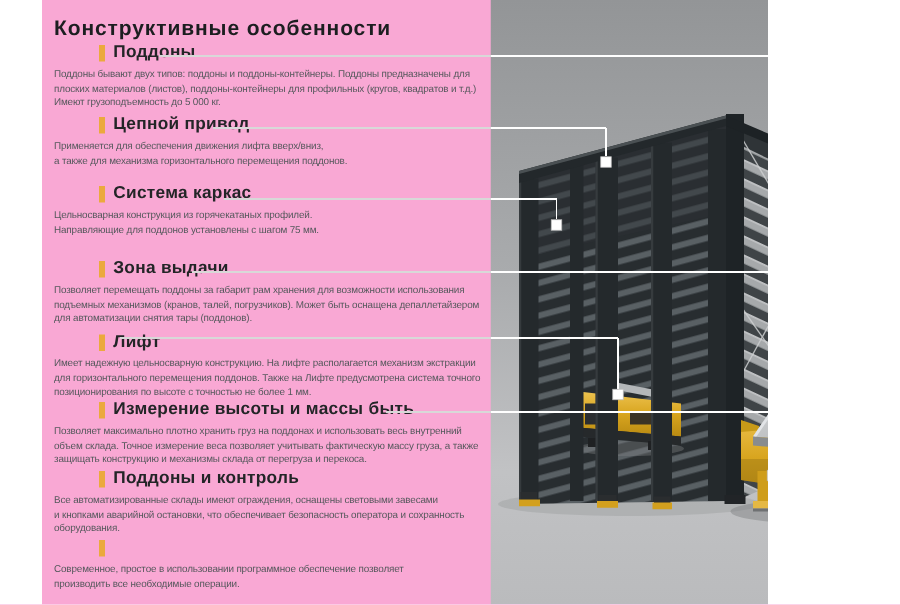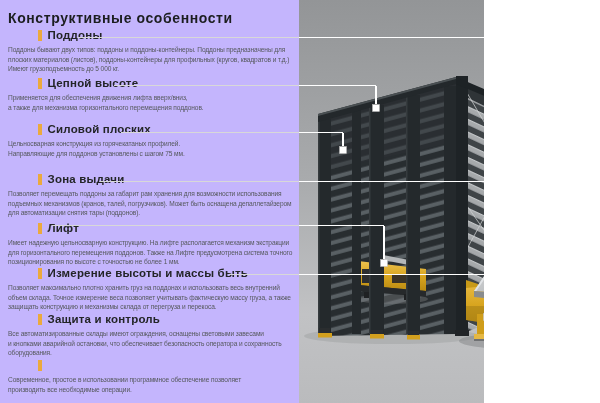--- a/index.html
+++ b/index.html
@@ -1,21 +1,22 @@
 <!DOCTYPE html>
 <html><head>
 <meta charset="utf-8">
 <style>
   html,body{margin:0;padding:0;}
   .page{
     position:relative;
     width:484px;height:403px;
-    background:#c4b5fd;
+    background:#f9a8d4;
     overflow:hidden;
     font-family:"Liberation Sans", sans-serif;
+    margin-left:28px;
   }
   .page-title{
     position:absolute;left:8px;top:10px;margin:0;
     font-size:14px;font-weight:bold;letter-spacing:.6px;color:#1c1e20;
     white-space:nowrap;
   }
   .section{position:absolute;left:6px;width:292px;}
   .sec-head{display:flex;align-items:center;height:13px;padding-left:32px;}
   .bar{
     width:3.5px;height:11px;background:#EBA93D;margin-right:6px;flex:0 0 auto;
@@ -44,29 +45,29 @@
         <span class="bar"></span>
       <h2>Поддоны</h2>
       </div>
     <p>Поддоны бывают двух типов: поддоны и поддоны-контейнеры. Поддоны предназначены для
 плоских материалов (листов), поддоны-контейнеры для профильных (кругов, квадратов и т.д.)
 Имеют грузоподъемность до 5 000 кг.</p>
   </div>
   <div class="section" style="top:77px">
     <div class="sec-head">
         <span class="bar"></span>
-      <h2>Цепной высоте</h2>
+      <h2>Цепной привод</h2>
       </div>
     <p>Применяется для обеспечения движения лифта вверх/вниз,
 а также для механизма горизонтального перемещения поддонов.</p>
   </div>
   <div class="section" style="top:123px">
     <div class="sec-head">
         <span class="bar"></span>
-      <h2>Силовой плоских</h2>
+      <h2>Система каркас</h2>
       </div>
     <p>Цельносварная конструкция из горячекатаных профилей.
 Направляющие для поддонов установлены с шагом 75 мм.</p>
   </div>
   <div class="section" style="top:173px">
     <div class="sec-head">
         <span class="bar"></span>
       <h2>Зона выдачи</h2>
       </div>
     <p>Позволяет перемещать поддоны за габарит рам хранения для возможности использования
@@ -87,21 +88,21 @@
         <span class="bar"></span>
       <h2>Измерение высоты и массы быть</h2>
       </div>
     <p>Позволяет максимально плотно хранить груз на поддонах и использовать весь внутренний
 объем склада. Точное измерение веса позволяет учитывать фактическую массу груза, а также
 защищать конструкцию и механизмы склада от перегруза и перекоса.</p>
   </div>
   <div class="section" style="top:313px">
     <div class="sec-head">
         <span class="bar"></span>
-      <h2>Защита и контроль</h2>
+      <h2>Поддоны и контроль</h2>
       </div>
     <p>Все автоматизированные склады имеют ограждения, оснащены световыми завесами
 и кнопками аварийной остановки, что обеспечивает безопасность оператора и сохранность
 оборудования.</p>
   </div>
   <div class="section" style="top:359px">
     <div class="sec-head">
         <span class="bar"></span>
       </div>
     <p>Современное, простое в использовании программное обеспечение позволяет

